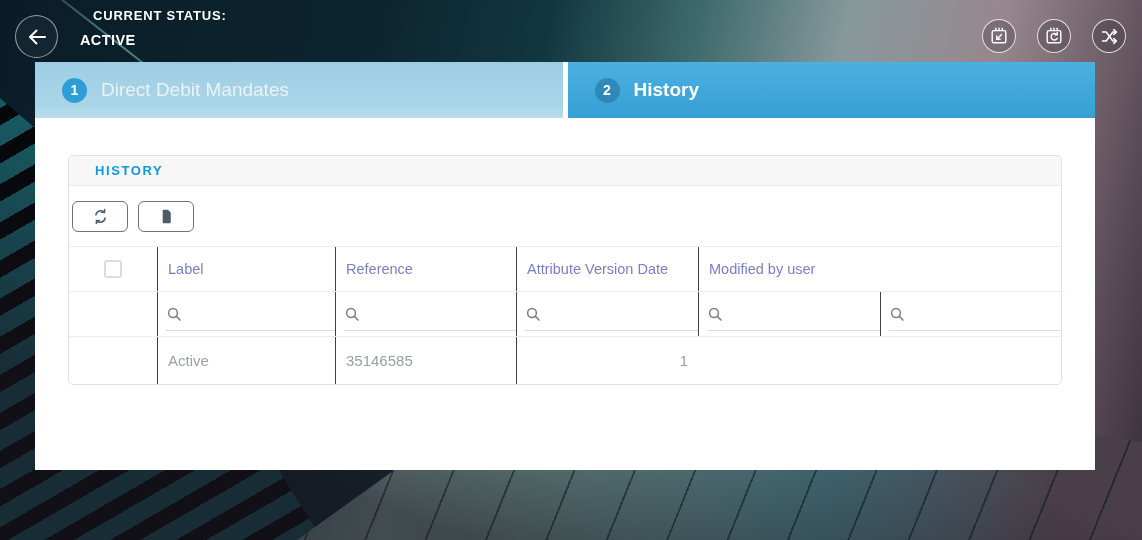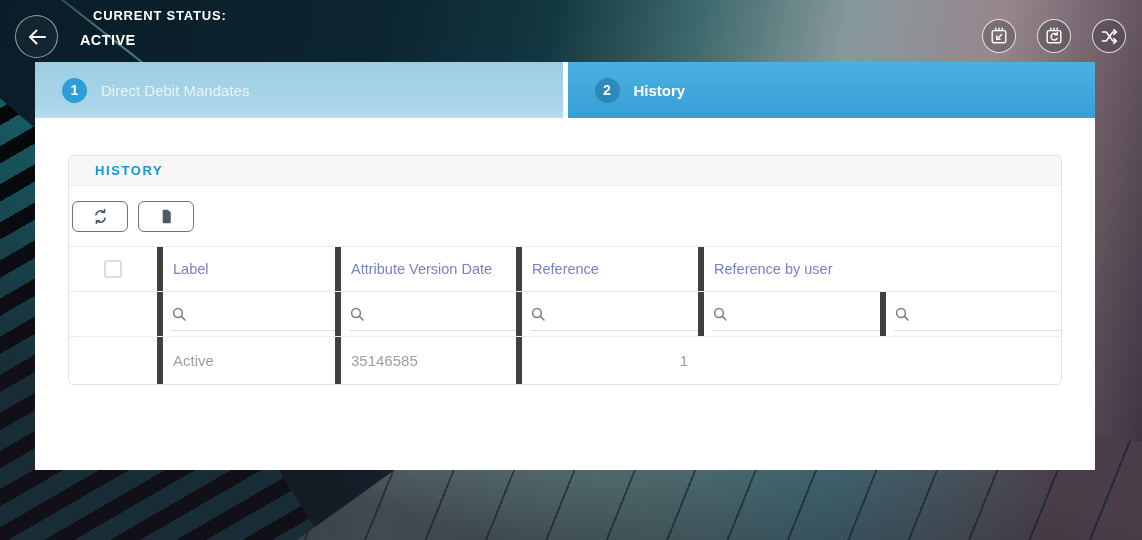--- a/index.html
+++ b/index.html
@@ -40,38 +40,38 @@
   
   .main-white { position:absolute; left:35px; top:62px; width:1060px; height:408px; background:#ffffff; z-index:4; }
   .tabs { display:flex; gap:5px; height:56px; }
   .tab { flex:1; display:flex; align-items:center; padding-left:27px; gap:14px; cursor:pointer; }
   .tab-inactive { background:linear-gradient(180deg,#9ecde2 0%,#a9d5e8 78%,#b9dded 100%); }
   .tab-active   { background:linear-gradient(180deg,#4cb0e1 0%,#379fd5 100%); }
   .tab-badge { width:25px; height:25px; border-radius:50%; display:flex; align-items:center; justify-content:center;
     color:#fff; font-size:14px; font-weight:bold; flex:0 0 25px; }
   .tab-inactive .tab-badge { background:#2d9fd6; }
   .tab-active .tab-badge { background:rgba(22,96,136,0.42); }
-  .tab-label { font-size:15px; }
+  .tab-label { font-size:19px; }
   .tab-inactive .tab-label { color:#eaf3f6; }
   .tab-active .tab-label { color:#ffffff; font-weight:bold; }
 
   
   .panel { position:absolute; left:33px; top:93px; width:994px; border:1px solid #e2e2e2;
     border-radius:5px; overflow:hidden; background:#fff; }
   .panel-header { height:30px; background:#f7f7f7; border-bottom:1px solid #ececec;
     display:flex; align-items:center; padding-left:26px; }
   .panel-title { color:#0f99da; font-size:13px; font-weight:bold; letter-spacing:1.6px; }
   .toolbar { height:61px; display:flex; align-items:flex-start; padding:15px 0 0 3px; gap:10px;
     border-bottom:1px solid #ececec; }
   .tool-btn { width:56px; height:31px; border-radius:6px; background:#fff; border:1px solid #68757e;
     display:flex; align-items:center; justify-content:center; cursor:pointer; }
 
   
   .trow { display:grid; grid-template-columns:88px 178px 181px 182px 182px 183px; }
-  .cell { border-left:6px solid #404040; display:flex; align-items:center; padding:0 10px; overflow:hidden; }
+  .cell { border-left:1px solid #404040; display:flex; align-items:center; padding:0 10px; overflow:hidden; }
   .cell:first-child { border-left:none; }
   .row-head { height:45px; border-bottom:1px solid #e2f1f8; }
   .row-search { height:45px; border-bottom:1px solid #e2f1f8; }
   .row-data { height:47px; }
   .row-head .cell { color:#7a80c4; font-size:14.5px; }
   .row-data .cell { color:#9b9fa4; font-size:15px; }
   .cell-right { justify-content:flex-end; }
   .checkbox-cell { justify-content:center; }
   .checkbox { width:18px; height:18px; border:2px solid #dcdcdc; border-radius:3px; background:#fff; cursor:pointer; }
   .filter-cell { padding:0 0 0 2px; align-items:stretch; }
@@ -179,23 +179,23 @@
             </svg>
           </span>
         </button>
       </div>
 
       <div class="trow row-head">
         <div class="cell checkbox-cell">
           <span class="checkbox"></span>
         </div>
         <div class="cell">Label</div>
+        <div class="cell">Reference</div>
         <div class="cell">Attribute Version Date</div>
-        <div class="cell">Reference</div>
-        <div class="cell">Reference by user</div>
+        <div class="cell">Modified by user</div>
       </div>
 
       <div class="trow row-search">
         <div class="cell"></div>
         <div class="cell filter-cell">
           <div class="filter-wrap">
             <span>
               <svg width="16" height="16" viewBox="0 0 16 16" fill="none" stroke="#7d7d7d" stroke-width="1.5" stroke-linecap="round">
                 <circle cx="7" cy="7" r="4.4"></circle>
                   <line x1="10.4" y1="10.4" x2="14" y2="14"></line>

